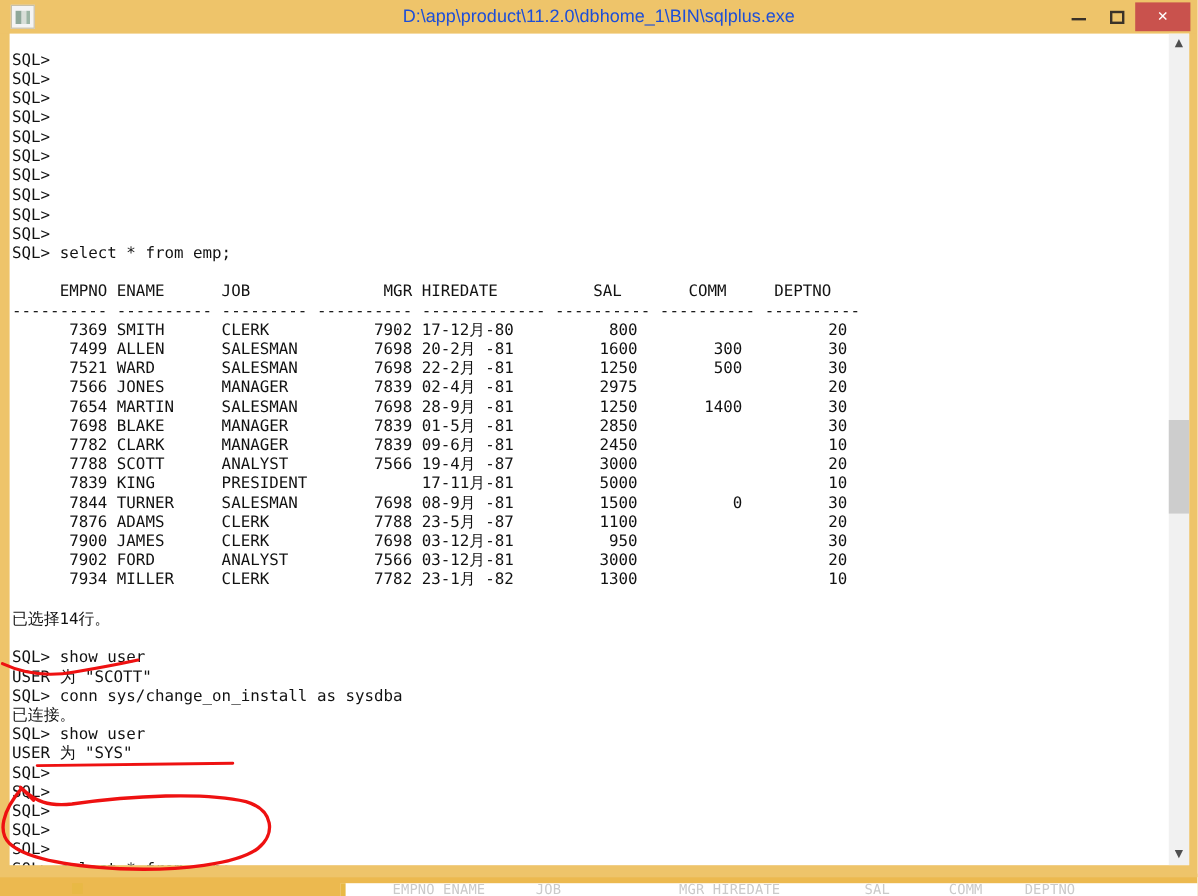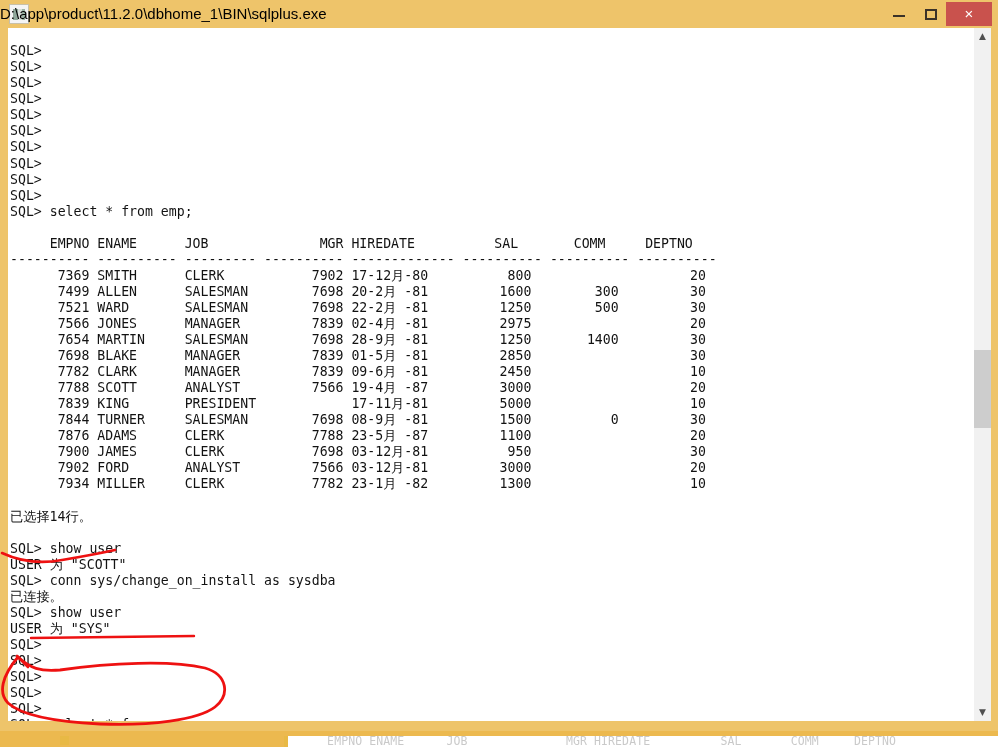--- a/index.html
+++ b/index.html
@@ -79,23 +79,23 @@
   }
   .app-icon i.a { left: 3px; top: 4px; width: 5px; height: 11px; background: #8fa89a; }
   .app-icon i.b { left: 8px; top: 4px; width: 4px; height: 11px; background: #d8ded8; }
   .app-icon i.c { left: 12px; top: 4px; width: 3px; height: 11px; background: #9cb5a5; }
 
   .title-text {
     position: absolute;
     left: 0; top: 0;
     width: 998px; height: 28px;
     line-height: 28px;
-    text-align: left;
+    text-align: center;
     font-size: 15px;
-    color: #000000;
+    color: #1d4ed8;
     font-family: "Liberation Sans", sans-serif;
     white-space: nowrap;
     overflow: hidden;
   }
 
   .winbtn {
     position: absolute;
     top: 0;
     height: 28px;
     cursor: default;

